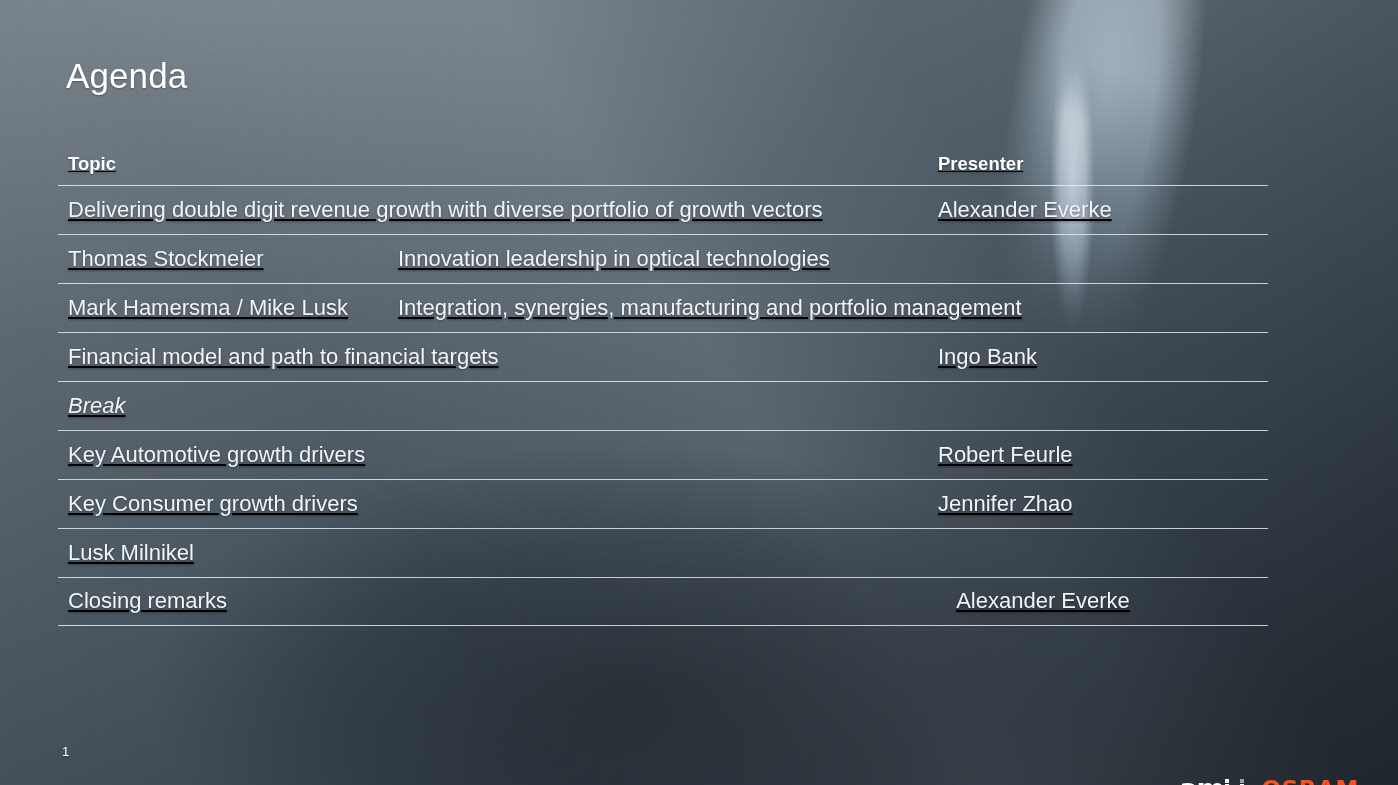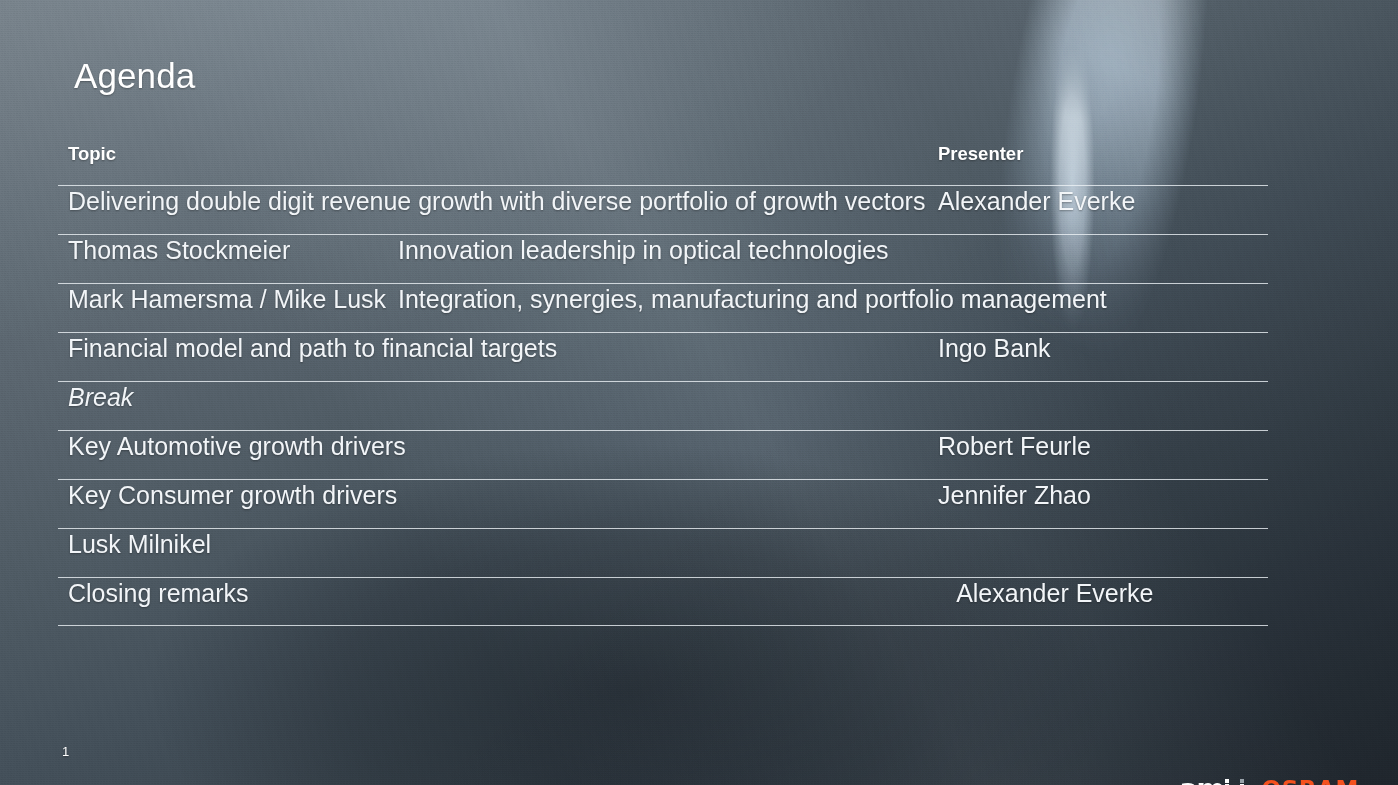--- a/index.html
+++ b/index.html
@@ -110,43 +110,44 @@
       repeating-linear-gradient(90deg,  rgba(255,255,255,0.40) 0 1px, rgba(0,0,0,0) 1px 3px),
       repeating-linear-gradient(47deg,  rgba(0,0,0,0.45) 0 1px, rgba(0,0,0,0) 1px 2px);
     mix-blend-mode: overlay;
   }
 
   
   .content { position: absolute; inset: 0; }
 
   .slide-title {
     position: absolute;
-    left: 74px;
+    left: 66px;
     top: 57px;
     font-size: 35px;
     font-weight: 400;
     letter-spacing: 0.1px;
     color: #ffffff;
     line-height: 1.1;
     text-shadow: 0 1px 2px rgba(0,0,0,0.30);
   }
 
   .agenda-table {
     position: absolute;
     left: 58px;
     top: 143px;
     width: 1210px;
   }
 
   .ag-row {
     position: relative;
     display: flex;
-    align-items: flex-start;
+    align-items: center;
     height: 49px;
     box-sizing: border-box;
+    text-decoration: underline;
   }
   
   .ag-row.ruled {
     border-top: 1px solid rgba(236,241,245,0.80);
   }
   .ag-row.last-rule {
     border-bottom: 1px solid rgba(236,241,245,0.80);
     gap: 40px;
   }
 
@@ -154,21 +155,21 @@
     height: 42px;
     border-top: none;
   }
   .ag-head .cell {
     font-weight: 700;
     font-size: 18.5px;
     color: #ffffff;
   }
 
   .cell {
-    font-size: 25px;
+    font-size: 22px;
     font-weight: 400;
     color: #f2f5f8;
     line-height: 1.2;
     text-shadow: 0 1px 2px rgba(0,0,0,0.32);
     white-space: nowrap;
   }
   .cell-topic  { width: 870px; padding-left: 10px; box-sizing: border-box; }
   .cell-person { width: 330px; padding-left: 10px; box-sizing: border-box; }
 
   .ag-row.break-row .cell-topic {

